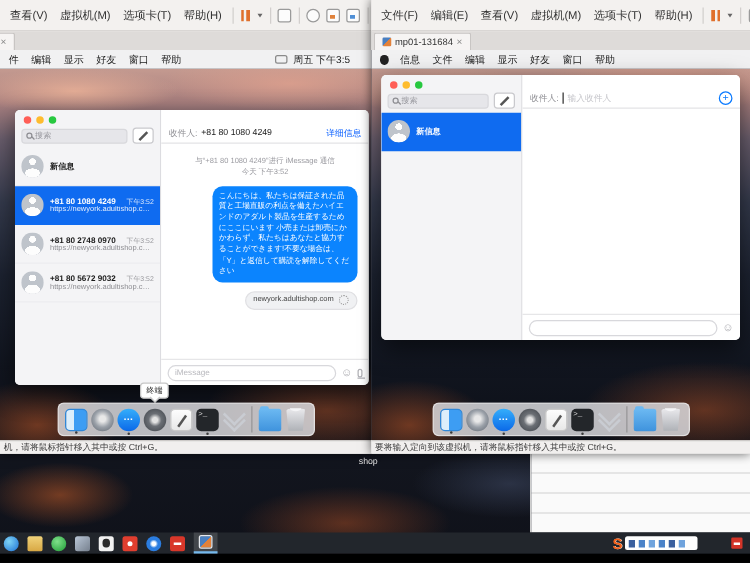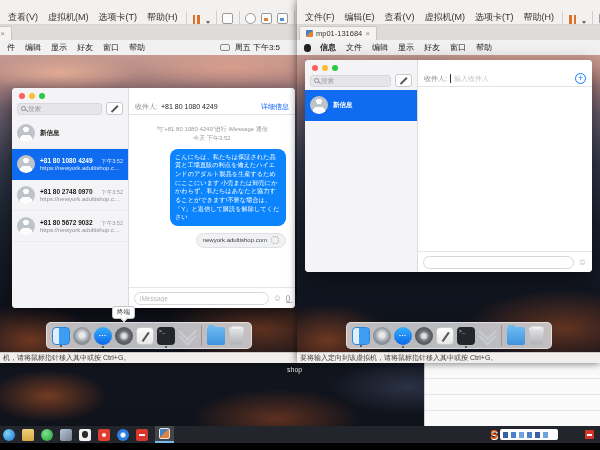--- a/index.html
+++ b/index.html
@@ -10,21 +10,21 @@
   .host-wall{position:absolute;inset:0;background:
     radial-gradient(ellipse 90px 40px at 8% 88%, rgba(196,92,40,.55), transparent 65%),
     radial-gradient(ellipse 130px 45px at 46% 93%, rgba(186,84,38,.45), transparent 65%),
     radial-gradient(ellipse 120px 42px at 68% 86%, rgba(60,70,95,.6), transparent 65%),
     linear-gradient(180deg,#3a3544 0%,#262b38 30%,#161a24 60%,#0f1119 100%)}
 
   
   .vmw{position:absolute;display:flex;flex-direction:column;box-shadow:0 0 8px rgba(0,0,0,.6);background:#f3f1ef;z-index:5}
   #vm-left{left:0;top:0;width:297px;height:363px}
   #vm-right{left:297px;top:0;width:303px;height:363px;z-index:6}
-  .vm-toolbar{height:25px;background:#f3f1ef;border-bottom:1px solid #d9d6d4;display:flex;align-items:flex-end;font-size:9px;color:#333;padding:0 3px;white-space:nowrap;overflow:hidden}
+  .vm-toolbar{height:25px;background:#f3f1ef;border-bottom:1px solid #d9d6d4;display:flex;align-items:center;font-size:9px;color:#333;padding:0 3px;white-space:nowrap;overflow:hidden}
   .vm-menu{padding:0 5px;cursor:default}
   .tbsep{width:1px;height:13px;background:#d2cfcd;margin:0 3px;flex:none}
   .pausebars{display:flex;gap:2px;margin:0 3px}
   .pausebars i{width:2.5px;height:9px;background:#e0702c;display:block}
   .caret{width:0;height:0;border-left:2.5px solid transparent;border-right:2.5px solid transparent;border-top:3px solid #666;margin:0 3px;flex:none}
   .tbi{width:11px;height:11px;border:1px solid #9a9a9a;border-radius:2px;margin:0 2.5px;position:relative;flex:none;background:#fcfcfc}
   .tbi.circle{border-radius:50%}
   .tbi.dot-o::after{content:"";position:absolute;left:2px;bottom:2px;width:4px;height:3px;background:#e0813a}
   .tbi.dot-b::after{content:"";position:absolute;left:2px;bottom:2px;width:4px;height:3px;background:#4f8fd6}
 
@@ -34,21 +34,21 @@
   #vm-right .vm-tab{margin-left:2px}
   .tab-x{color:#888;font-size:8px;line-height:8px}
   .vmtab-ic{width:7px;height:7px;border-radius:1px;background:linear-gradient(135deg,#4a7fc0 0 50%,#e2813a 50% 100%);flex:none}
 
   .vm-screen{flex:1;position:relative;overflow:hidden;background:#101420}
   .vm-status{height:11px;background:#f1efee;border-top:1px solid #ccc9c7;font-size:7px;color:#3a3a3a;display:flex;align-items:center;padding:0 3px;white-space:nowrap;overflow:hidden}
 
   
   .mac-menubar{position:absolute;top:0;left:0;right:0;height:15px;background:rgba(249,249,249,.97);display:flex;align-items:center;font-size:8px;color:#222;padding:0 7px;z-index:4;white-space:nowrap;overflow:hidden}
   .mac-menubar .mi{margin-right:10px}
-  .mi.bold{font-weight:bold}
+  .mi.bold{font-weight:normal}
   .apple{width:7px;height:8px;background:#222;border-radius:45% 45% 48% 48%;margin-right:9px;flex:none}
   .mac-spacer{flex:1}
   .mb-ic{width:10px;height:7px;border:1px solid #8a8a8a;border-radius:2px;margin-right:5px;flex:none}
   .sierra{position:absolute;left:0;right:0;top:15px;bottom:0;background:
     radial-gradient(ellipse 120px 26px at 20% 6%, rgba(235,178,152,.85), transparent 70%),
     radial-gradient(ellipse 150px 30px at 78% 4%, rgba(226,162,142,.75), transparent 70%),
     radial-gradient(ellipse 100px 55px at 10% 96%, rgba(190,88,40,.55), transparent 65%),
     radial-gradient(ellipse 150px 60px at 88% 92%, rgba(180,84,40,.5), transparent 65%),
     linear-gradient(180deg,#c49a90 0%,#a87f7e 9%,#6a5e6d 19%,#343a4c 36%,#1c2230 56%,#11151f 80%,#0d1018 100%)}
 

